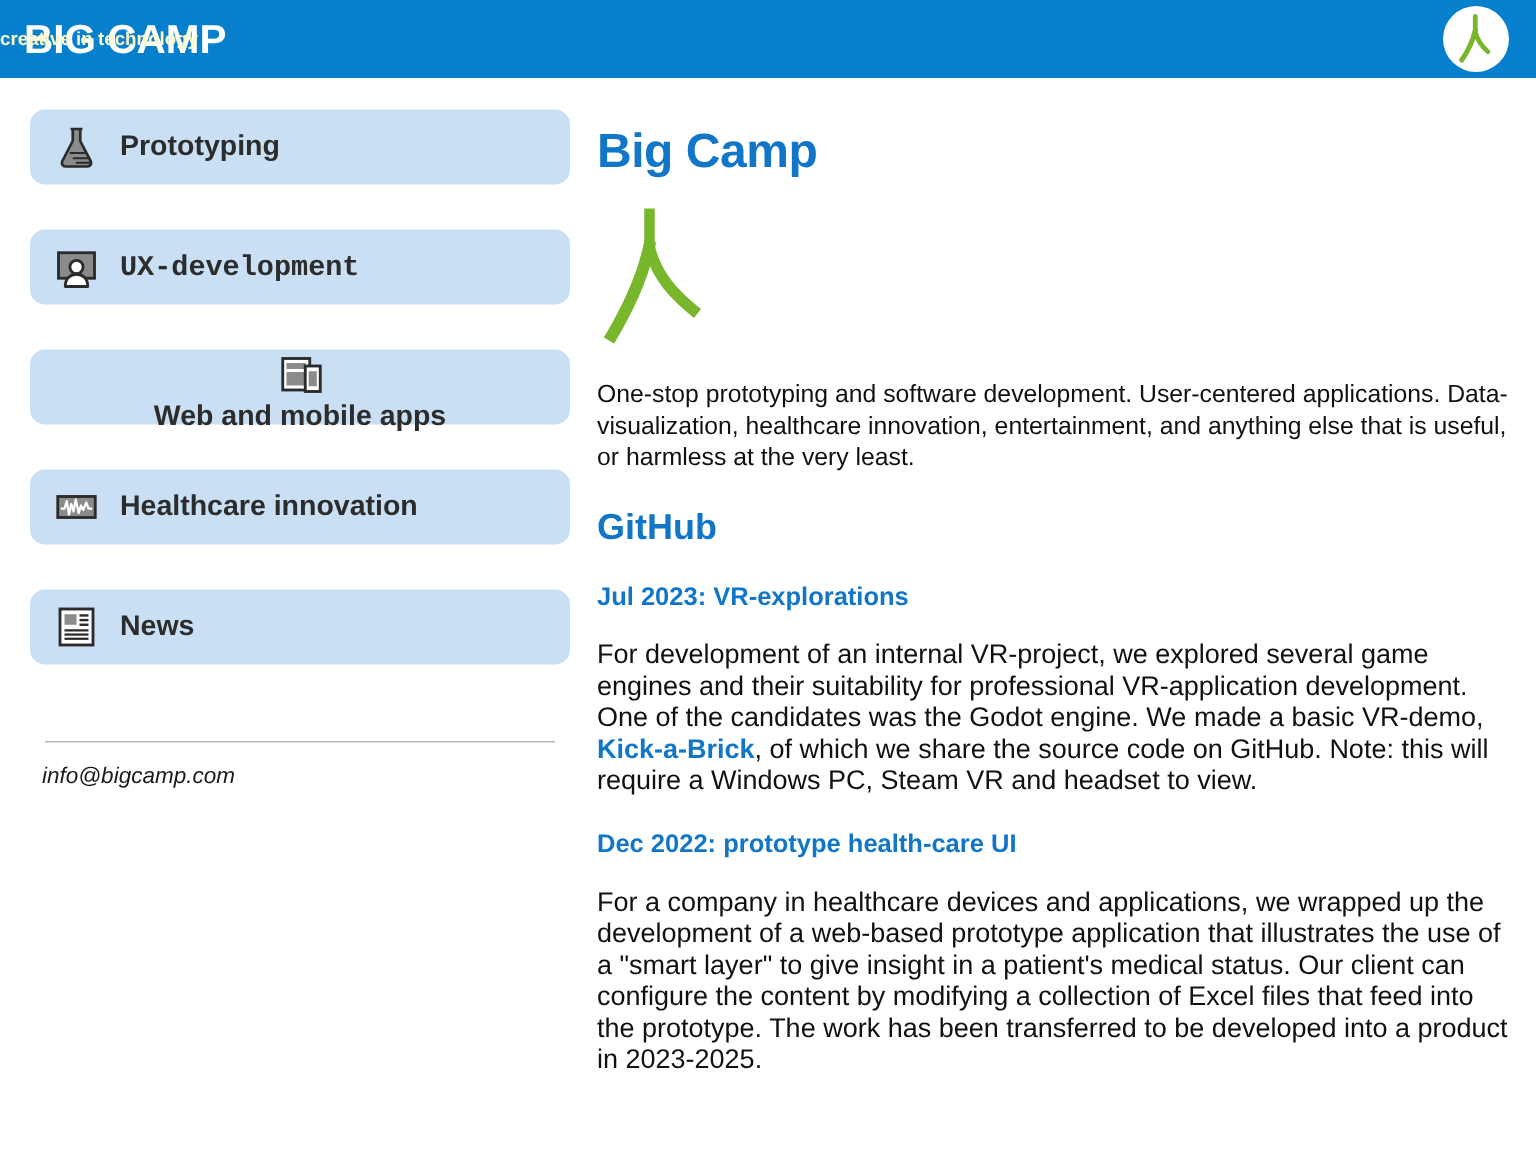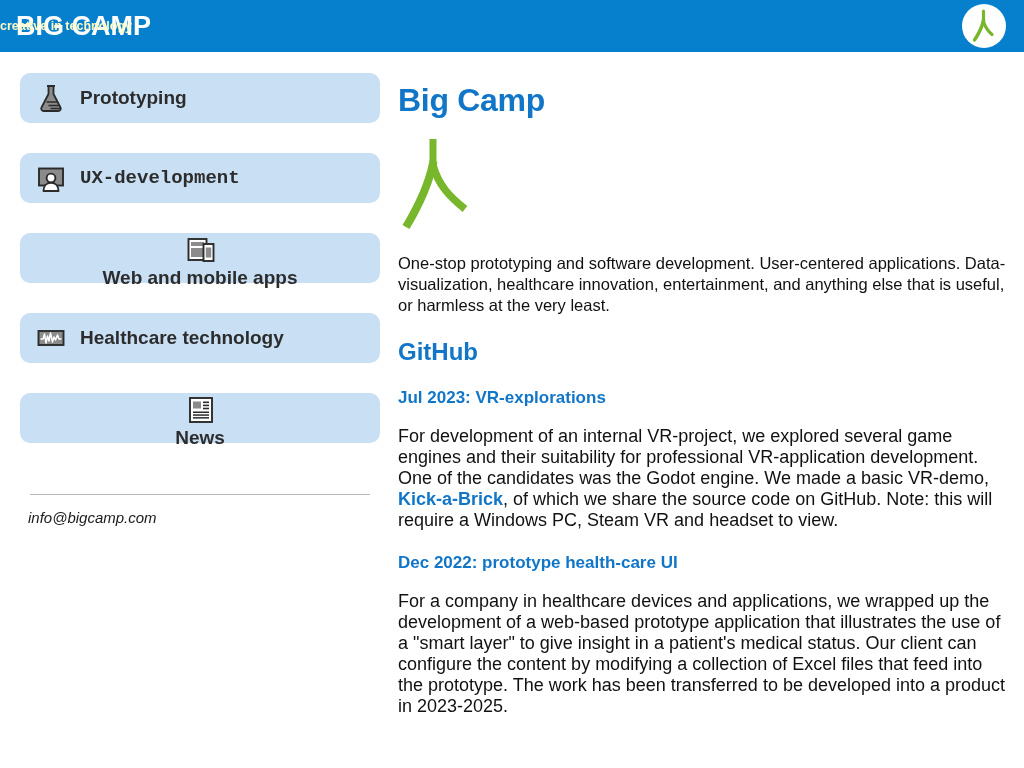--- a/index.html
+++ b/index.html
@@ -209,24 +209,24 @@
     <span class="nav-label">Web and mobile apps</span>
   </div>
 
   <div class="nav-item" style="top:261px;">
     <span class="nav-icon">
       <svg width="30" height="30" viewBox="0 0 30 30">
         <rect x="2.5" y="8" width="25" height="14" fill="#8b8b8b" stroke="#2b2b2b" stroke-width="1.9"></rect>
         <polyline points="4.5,16 7,16 8.5,11 10,20 11.5,13 13,18 14.5,10 16.5,19 18,14 19.5,17 21.5,12 23,16 25.5,16" fill="none" stroke="#ffffff" stroke-width="1.5" stroke-linejoin="round"></polyline>
       </svg>
     </span>
-    <span class="nav-label">Healthcare technology</span>
-  </div>
-
-  <div class="nav-item" style="top:341px;flex-direction:column;">
+    <span class="nav-label">Healthcare innovation</span>
+  </div>
+
+  <div class="nav-item" style="top:341px;">
     <span class="nav-icon">
       <svg width="30" height="30" viewBox="0 0 30 30">
         <rect x="4" y="3" width="22" height="24" fill="#ffffff" stroke="#2b2b2b" stroke-width="1.9"></rect>
         <rect x="7" y="6.5" width="8" height="7" fill="#8b8b8b"></rect>
         <rect x="17" y="6.5" width="6" height="1.6" fill="#2b2b2b"></rect>
         <rect x="17" y="9.6" width="6" height="1.6" fill="#2b2b2b"></rect>
         <rect x="17" y="12.7" width="6" height="1.6" fill="#2b2b2b"></rect>
         <rect x="7" y="16.5" width="16" height="1.5" fill="#2b2b2b"></rect>
         <rect x="7" y="19.3" width="16" height="1.5" fill="#2b2b2b"></rect>
         <rect x="7" y="22.1" width="16" height="1.5" fill="#2b2b2b"></rect>

